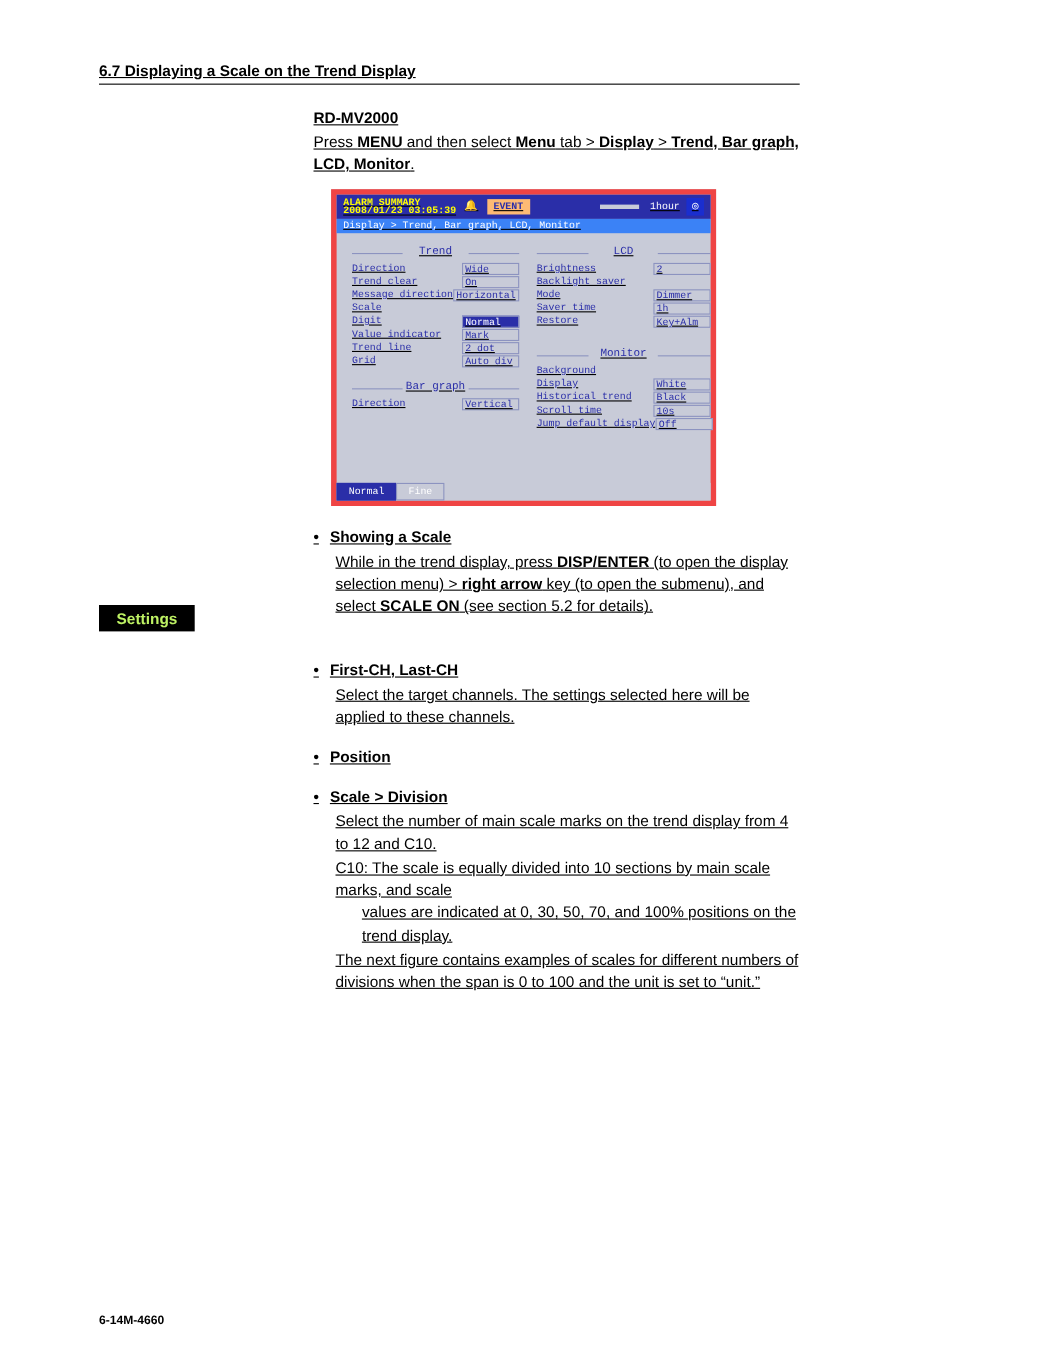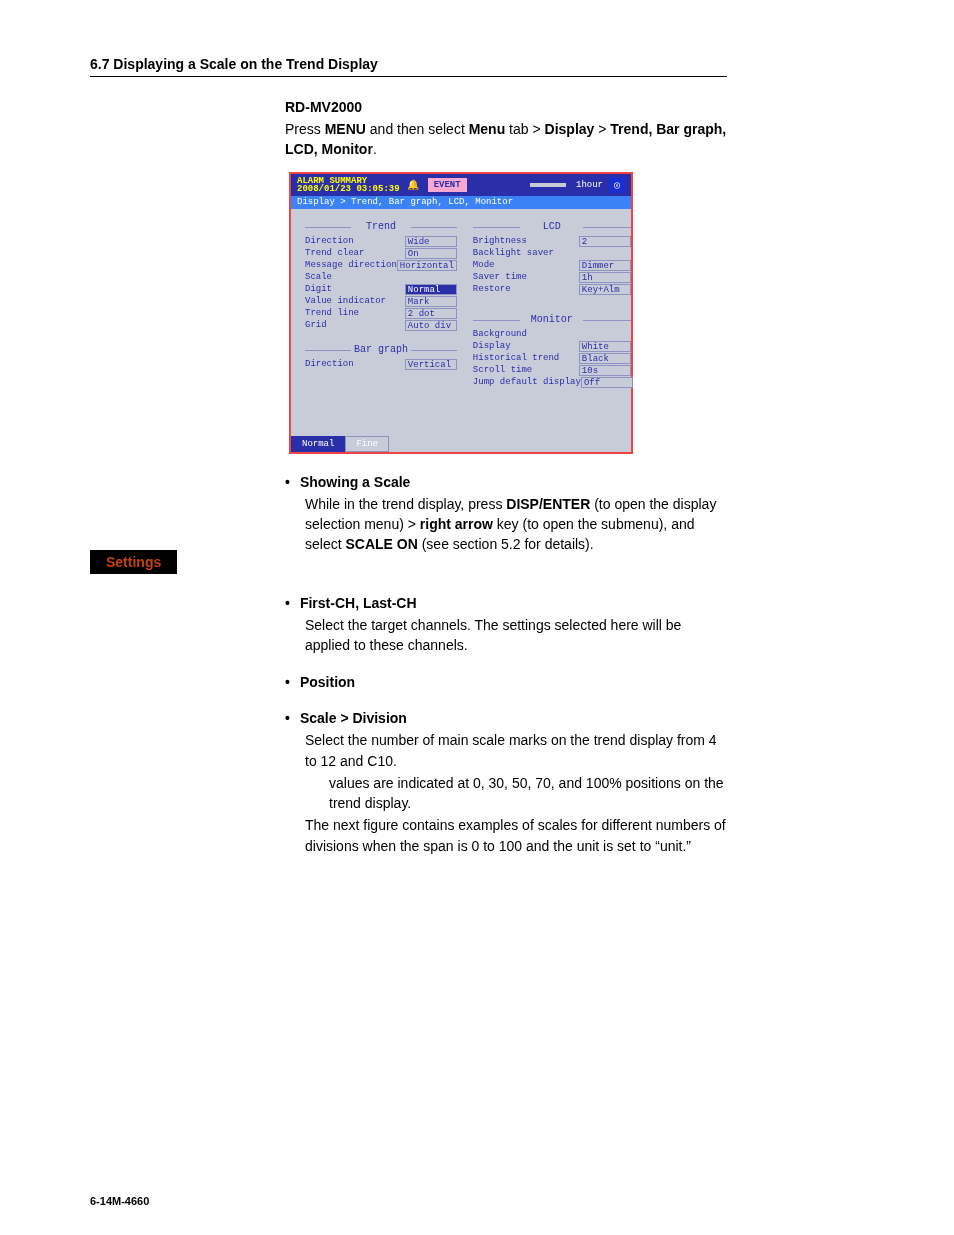--- a/index.html
+++ b/index.html
@@ -1,35 +1,35 @@
 <!DOCTYPE html>
 <html><head>
 <meta charset="utf-8">
 <style>
   html,body{margin:0;padding:0;background:#fff;font-family:Arial,Helvetica,sans-serif;color:#000;}
-  .page{width:815px;height:1235px;position:relative;box-sizing:border-box;padding:56px 88px 40px 90px;}
+  .page{width:815px;height:1235px;position:relative;box-sizing:border-box;padding:56px 88px 40px 90px;text-decoration:underline;}
   .section-header{font-weight:bold;font-size:14px;border-bottom:1.5px solid #000;padding-bottom:4px;margin-bottom:22px;}
   .content{margin-left:195px;}
   .h2{font-weight:bold;font-size:14px;margin:0 0 4px 0;}
   .body{font-size:14px;line-height:1.45;margin:0 0 12px 0;}
   .b{font-weight:bold;}
   .bullet-row{display:flex;align-items:flex-start;gap:10px;margin:16px 0 2px 0;}
   .bullet-row .dot{font-weight:bold;font-size:14px;line-height:1.45;}
   .bullet-row .title{font-weight:bold;font-size:14px;line-height:1.45;}
   .indent{margin-left:20px;}
   .indent2{margin-left:44px;}
-  .settings-label{position:absolute;left:90px;top:550px;background:#000;color:#c2410c;font-weight:bold;font-size:14px;padding:4px 16px;}
+  .settings-label{position:absolute;left:90px;top:550px;background:#000;color:#bef264;font-weight:bold;font-size:14px;padding:4px 16px;}
 
   
-  .device{width:340px;height:278px;border:2px solid #ef4444;background:#c8cbd8;font-family:"Courier New",monospace;font-size:10px;color:#fff;position:relative;margin:4px 0 18px 4px;}
+  .device{width:340px;height:278px;border:5px solid #ef4444;background:#c8cbd8;font-family:"Courier New",monospace;font-size:10px;color:#fff;position:relative;margin:4px 0 18px 16px;}
   .dev-header{height:22px;background:#2a2ea8;display:flex;align-items:center;gap:6px;padding:0 6px;}
   .dev-alarm{color:#ff0;font-weight:bold;line-height:0.9;font-size:9px;}
   .dev-icon{width:16px;height:16px;display:flex;align-items:center;justify-content:center;}
   .dev-icon.blue{background:#1a2ecf;}
-  .dev-evt{background:#f9a8d4;color:#2a2ea8;font-weight:bold;padding:2px 6px;font-size:9px;}
+  .dev-evt{background:#fdba74;color:#2a2ea8;font-weight:bold;padding:2px 6px;font-size:9px;}
   .dev-hour{color:#fff;font-size:9px;}
   .dev-crumb{height:13px;background:#3b82f6;color:#fff;font-size:9px;padding:0 6px;display:flex;align-items:center;}
   .dev-body{display:flex;gap:16px;padding:12px 10px 6px 14px;color:#2a2ea8;}
   .col{width:50%;}
   .grouplabel{text-align:center;font-size:10px;margin-bottom:4px;position:relative;}
   .grouplabel::before,.grouplabel::after{content:"";position:absolute;top:6px;width:30%;height:1px;background:#8c93c0;}
   .grouplabel::before{left:0;}
   .grouplabel::after{right:0;}
   .row{display:flex;justify-content:space-between;align-items:center;font-size:9px;line-height:1.25;height:12px;}
   .row .k{white-space:nowrap;}
@@ -183,20 +183,21 @@
     <div class="bullet-row">
       <span class="dot">•</span>
         <span class="title">Position</span>
     </div>
 
     <div class="bullet-row">
       <span class="dot">•</span>
         <span class="title">Scale &gt; Division</span>
     </div>
     <p class="body indent" style="margin-bottom:2px;">Select the number of main scale marks on the trend display from 4 to 12 and C10.</p>
+    <p class="body indent" style="margin-bottom:0;">C10: The scale is equally divided into 10 sections by main scale marks, and scale</p>
     <p class="body indent2" style="margin-top:0;margin-bottom:2px;">values are indicated at 0, 30, 50, 70, and 100% positions on the trend display.</p>
     <p class="body indent">The next figure contains examples of scales for different numbers of divisions when the span is 0 to 100 and the unit is set to “unit.”</p>
   </div>
 
   <div class="page-footer">
     <span>6-14</span>
     <span>M-4660</span>
   </div>
 </div>
 

